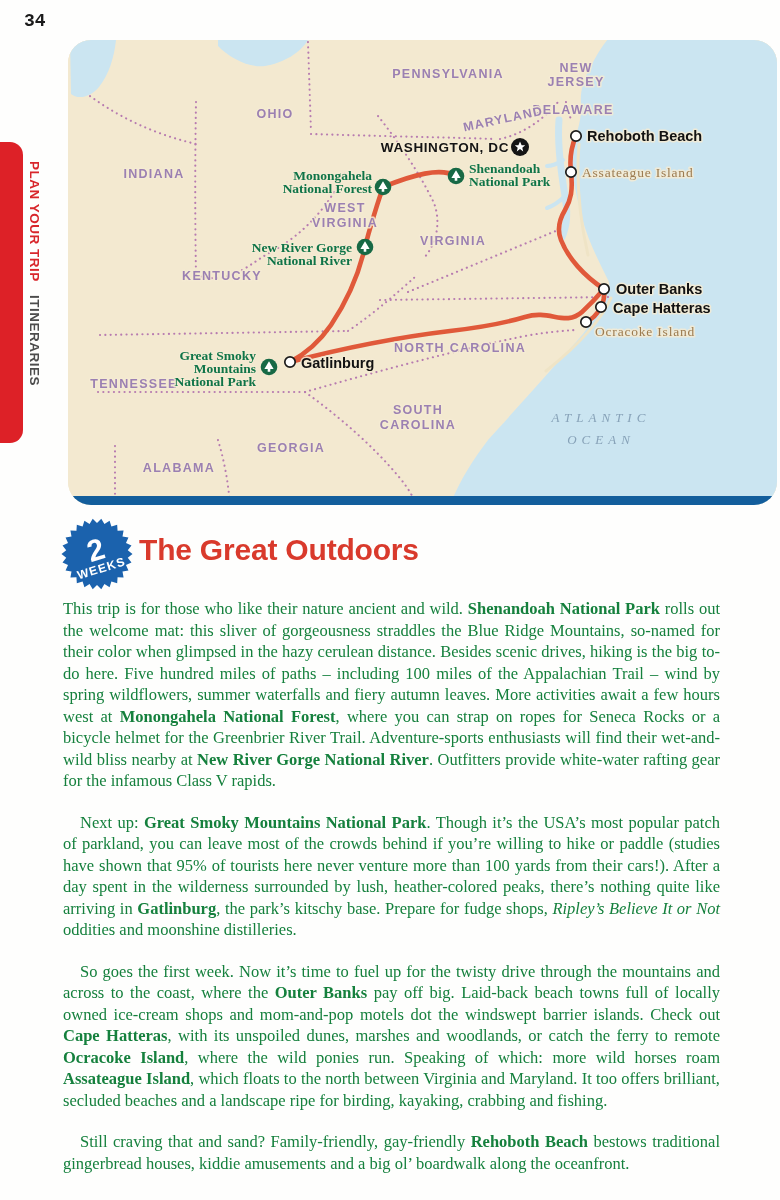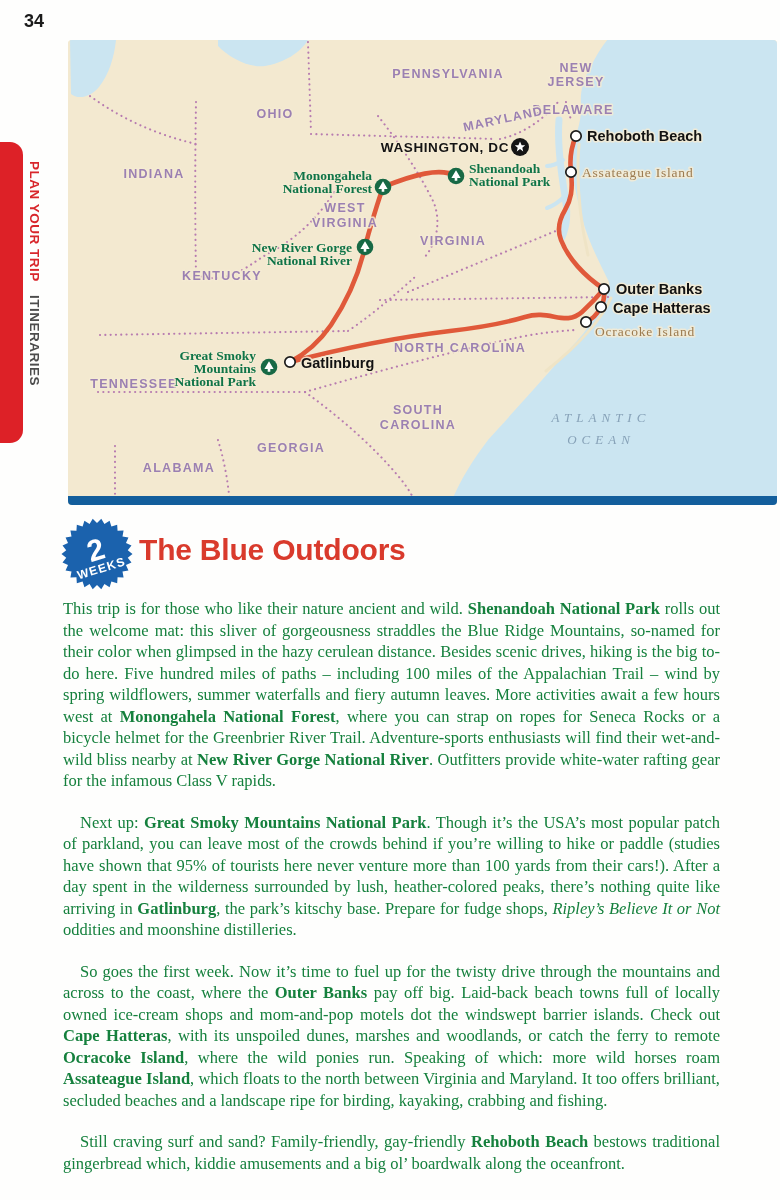--- a/index.html
+++ b/index.html
@@ -1,25 +1,25 @@
 <!DOCTYPE html>
 <html lang="en"><head>
 <meta charset="utf-8">
 <style>
   html,body{margin:0;padding:0;background:#ffffff;}
   .page{position:relative;width:780px;height:1200px;background:#fefefdff;overflow:hidden;
         font-family:"Liberation Sans",sans-serif;}
-  .pagenum{position:absolute;left:24px;top:11px;font-size:18px;font-weight:800;color:#1b1b1b;}
+  .pagenum{position:absolute;left:24px;top:11px;font-size:18px;font-weight:800;color:#1b1b1b;font-family:Liberation Mono, monospace;}
   .side-tab{position:absolute;left:0;top:142px;width:23px;height:301px;background:#dd2127;
             border-radius:0 13px 13px 0;}
   .tab-text{position:absolute;left:27px;top:161px;writing-mode:vertical-rl;
             font-size:13.5px;font-weight:800;letter-spacing:.5px;white-space:nowrap;}
   .tab-text .plan{color:#d8262b;}
   .tab-text .itin{color:#4c4c4c;font-weight:700;padding-inline-start:9px;}
-  .map-wrap{position:absolute;left:68px;top:40px;width:709px;height:465px;border-radius:4px;
+  .map-wrap{position:absolute;left:68px;top:40px;width:709px;height:465px;border-radius:23px;
             overflow:hidden;background:#f3e9d0;}
   .map-wrap svg{display:block;}
   
   .ml{paint-order:stroke;stroke:rgba(244,235,212,.85);stroke-width:3px;stroke-linejoin:round;}
   .ml.state{fill:#9b80b2;font:600 12.5px "Liberation Sans",sans-serif;letter-spacing:1.3px;}
   .ml.park{fill:#0f7448;font:bold 13.5px "Liberation Serif",serif;}
   .ml.city{fill:#121212;font:bold 14.5px "Liberation Sans",sans-serif;}
   .ml.island{fill:#9c7b50;font:13.5px "Liberation Serif",serif;letter-spacing:.8px;}
   .ml.dc{fill:#141414;font:700 13.5px "Liberation Sans",sans-serif;letter-spacing:.6px;}
   .ml.ocean{fill:#87a2b8;font:italic 13px "Liberation Serif",serif;letter-spacing:5px;stroke:none;}
@@ -174,22 +174,22 @@
   <div class="badge">
     <svg width="80" height="80" viewBox="0 0 80 80" xmlns="http://www.w3.org/2000/svg">
       <polygon id="badge-scallop" fill="#1b62ad" points="40.00,9.00 44.28,4.76 47.42,9.90 52.59,6.81 54.41,12.55 60.17,10.78 60.56,16.80 66.57,16.46 65.51,22.39 71.43,23.50 68.99,29.01 74.47,31.50 70.77,36.26 75.50,40.00 70.77,43.74 74.47,48.50 68.99,50.99 71.43,56.50 65.51,57.61 66.57,63.54 60.56,63.20 60.17,69.22 54.41,67.45 52.59,73.19 47.42,70.10 44.28,75.24 40.00,71.00 35.72,75.24 32.58,70.10 27.41,73.19 25.59,67.45 19.83,69.22 19.44,63.20 13.43,63.54 14.49,57.61 8.57,56.50 11.01,50.99 5.53,48.50 9.23,43.74 4.50,40.00 9.23,36.26 5.53,31.50 11.01,29.01 8.57,23.50 14.49,22.39 13.43,16.46 19.44,16.80 19.83,10.78 25.59,12.55 27.41,6.81 32.58,9.90 35.72,4.76"></polygon>
       <g transform="rotate(-17 40 40)">
         <text class="b2" x="40" y="46">2</text>
         <text class="bw" x="40" y="59">WEEKS</text>
       </g>
     </svg>
   </div>
 
-  <h1 class="title">The Blue Outdoors</h1>
+  <h1 class="title">The Great Outdoors</h1>
 
   <div class="article">
       <p><span>This trip is for those who like their nature ancient and wild. </span><b>Shenandoah National Park</b><span> rolls out the welcome mat: this sliver of gorgeousness straddles the Blue Ridge Mountains, so-named for their color when glimpsed in the hazy cerulean distance. Besides scenic drives, hiking is the big to-do here. Five hundred miles of paths – including 100 miles of the Appalachian Trail – wind by spring wildflowers, summer waterfalls and fiery autumn leaves. More activities await a few hours west at </span><b>Monongahela National Forest</b><span>, where you can strap on ropes for Seneca Rocks or a bicycle helmet for the Greenbrier River Trail. Adventure-sports enthusiasts will find their wet-and-wild bliss nearby at </span><b>New River Gorge National River</b><span>. Outfitters provide white-water rafting gear for the infamous Class V rapids.</span></p>
       <p class="ind"><span>Next up: </span><b>Great Smoky Mountains National Park</b><span>. Though it’s the USA’s most popular patch of parkland, you can leave most of the crowds behind if you’re willing to hike or paddle (studies have shown that 95% of tourists here never venture more than 100 yards from their cars!). After a day spent in the wilderness surrounded by lush, heather-colored peaks, there’s nothing quite like arriving in </span><b>Gatlinburg</b><span>, the park’s kitschy base. Prepare for fudge shops, </span><i>Ripley’s Believe It or Not</i><span> oddities and moonshine distilleries.</span></p>
       <p class="ind"><span>So goes the first week. Now it’s time to fuel up for the twisty drive through the mountains and across to the coast, where the </span><b>Outer Banks</b><span> pay off big. Laid-back beach towns full of locally owned ice-cream shops and mom-and-pop motels dot the windswept barrier islands. Check out </span><b>Cape Hatteras</b><span>, with its unspoiled dunes, marshes and woodlands, or catch the ferry to remote </span><b>Ocracoke Island</b><span>, where the wild ponies run. Speaking of which: more wild horses roam </span><b>Assateague Island</b><span>, which floats to the north between Virginia and Maryland. It too offers brilliant, secluded beaches and a landscape ripe for birding, kayaking, crabbing and fishing.</span></p>
-      <p class="ind"><span>Still craving surf and sand? Family-friendly, gay-friendly </span><b>Rehoboth Beach</b><span> bestows traditional gingerbread which, kiddie amusements and a big ol’ boardwalk along the oceanfront.</span></p>
+      <p class="ind"><span>Still craving that and sand? Family-friendly, gay-friendly </span><b>Rehoboth Beach</b><span> bestows traditional gingerbread houses, kiddie amusements and a big ol’ boardwalk along the oceanfront.</span></p>
     </div>
 
 </div>
 
 </body></html>

